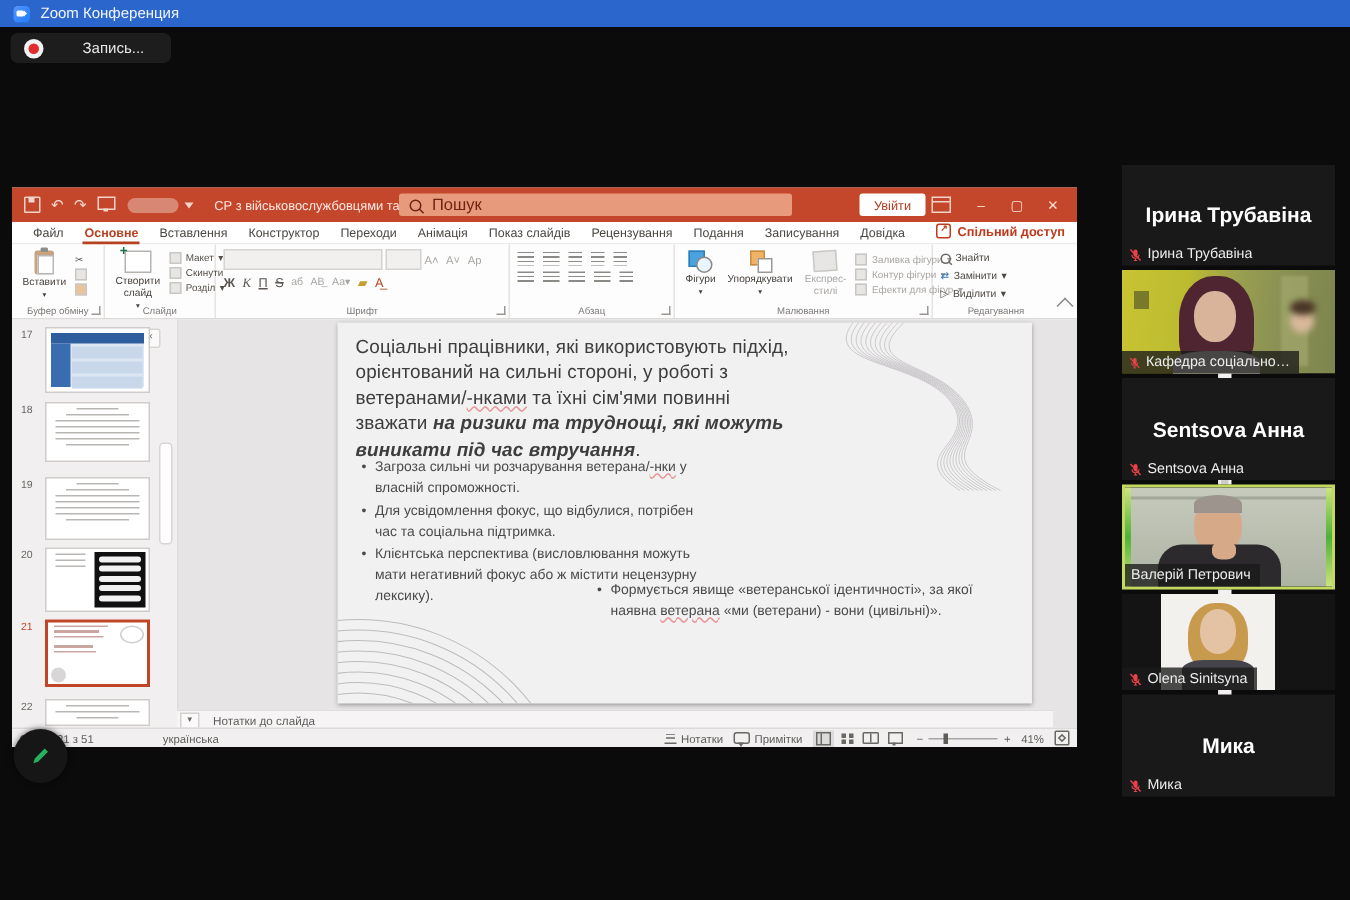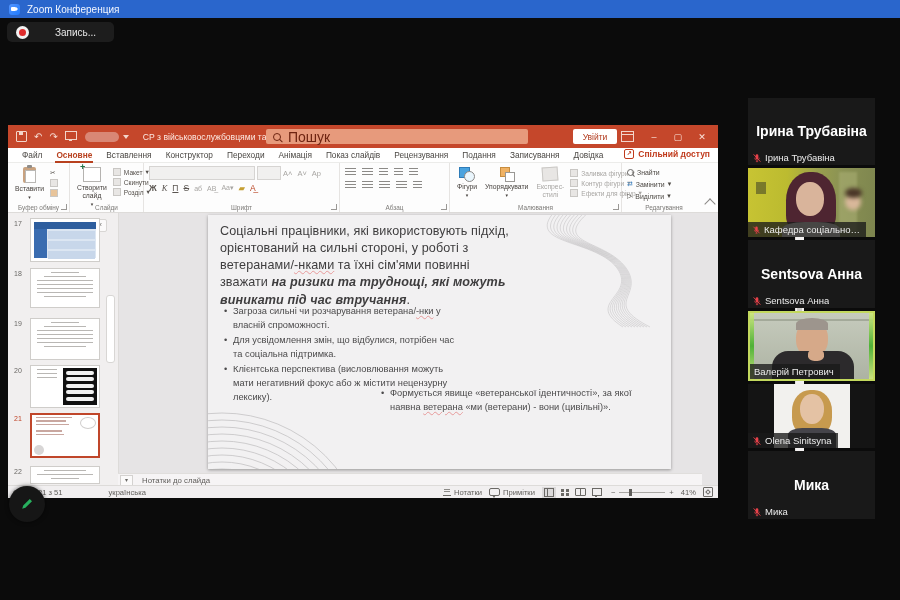--- a/index.html
+++ b/index.html
@@ -28,21 +28,21 @@
   .floppy:before{content:"";position:absolute;left:2px;top:0;width:4px;height:3px;background:#f3d5ca;}
   .monitor-ico{width:10px;height:7px;border:1px solid #f3d5ca;position:relative;margin-top:-2px;}
   .monitor-ico:after{content:"";position:absolute;left:3px;top:7px;width:3px;height:2px;background:#f3d5ca;}
   .autosave{width:34px;height:10px;border-radius:5px;background:rgba(255,255,255,.35);margin-left:8px;}
   .caret-w{width:0;height:0;border-left:3px solid transparent;border-right:3px solid transparent;border-top:4px solid #f3d5ca;margin-left:4px;}
   .ptitle-text{font-size:8.6px;color:#fde9e2;margin-left:14px;white-space:nowrap;}
   .psearch{position:absolute;left:258px;top:4px;width:262px;height:15px;background:#e79a7c;border-radius:2px;
     display:flex;align-items:center;gap:5px;padding-left:7px;box-sizing:border-box;}
   .mag{width:6px;height:6px;border:1.2px solid #6e2411;border-radius:50%;position:relative;}
   .mag:after{content:"";position:absolute;left:5px;top:6px;width:3.5px;height:1.2px;background:#6e2411;transform:rotate(45deg);}
-  .psearch input{background:transparent;border:none;outline:none;font-size:14px;color:#5e1f0e;width:180px;font-family:"Liberation Sans",sans-serif;}
+  .psearch input{background:transparent;border:none;outline:none;font-size:11px;color:#5e1f0e;width:180px;font-family:"Liberation Sans",sans-serif;}
   .psearch input::placeholder{color:#6e2411;opacity:1;}
   .signin{position:absolute;left:565px;top:4px;width:44px;height:15px;background:#fff;border-radius:2px;color:#b23a1d;
     font-size:8.5px;display:flex;align-items:center;justify-content:center;}
   .winctl{position:absolute;right:4px;top:0;height:23px;display:flex;align-items:center;gap:0;color:#fbe3da;}
   .winctl span{width:24px;text-align:center;font-size:9px;}
   .ribbon-ico{width:11px;height:9px;border:1px solid #f3d5ca;position:relative;margin-right:8px;}
   .ribbon-ico:before{content:"";position:absolute;left:0;top:2px;width:100%;height:1px;background:#f3d5ca;}
   
   .ptabs{position:absolute;left:0;top:23px;width:100%;height:15px;background:#fff;display:flex;align-items:center;
     padding-left:7px;box-sizing:border-box;border-bottom:1px solid #ececea;}
@@ -94,21 +94,21 @@
   .collapse{align-self:flex-end;margin:0 4px 4px auto;width:7px;height:7px;border-left:1.4px solid #8a8886;border-top:1.4px solid #8a8886;transform:rotate(45deg);}
   
   .pmain{position:absolute;left:0;top:88px;width:100%;height:272px;background:#e6e4e5;}
   .thumbs{position:absolute;left:0;top:0;width:110px;height:272px;background:#f1efef;border-right:1px solid #dddbd9;}
   .thumb-num{position:absolute;left:6px;font-size:7px;color:#6a6865;}
   .thumb{position:absolute;left:22px;width:70px;background:#fff;border:1px solid #cfcdca;box-sizing:border-box;overflow:hidden;}
   .thumb.sel{border:2px solid #c0462a;}
   .tscroll{position:absolute;right:3px;top:82px;width:7px;height:66px;background:#fff;border:1px solid #d8d6d4;border-radius:3px;}
   .tcollapse{position:absolute;right:11px;top:6px;width:12px;height:11px;background:#fbfafa;border:1px solid #d8d6d4;color:#6a6865;
     font-size:7px;text-align:center;line-height:10px;border-radius:2px;}
-  .canvas{position:absolute;left:93px;top:0;width:584px;height:260px;padding-left:48px;}
+  .canvas{position:absolute;left:110px;top:0;width:584px;height:260px;padding-left:48px;}
   .slide{position:absolute;left:107px;top:2px;width:463px;height:254px;background:#f2f1f2;box-shadow:0 1px 3px rgba(0,0,0,.35);overflow:hidden;}
   .vscroll{position:absolute;left:694px;top:0;width:8px;height:260px;background:#f3f1f1;border-left:1px solid #e0dedc;}
   .vthumb{position:absolute;left:1px;top:88px;width:5px;height:62px;background:#cdcbc9;border-radius:2px;}
   .varr{position:absolute;left:1px;width:6px;text-align:center;font-size:5px;color:#8a8886;}
   .notes{position:absolute;left:110px;top:260px;width:584px;height:12px;background:#f6f4f5;border-top:1px solid #e0dedc;
     display:flex;align-items:center;}
   .notes-split{width:11px;height:9px;border:1px solid #d4d2d0;background:#fbfafa;color:#6a6865;font-size:6px;text-align:center;line-height:8px;margin-left:2px;}
   .notes-text{font-size:7.8px;color:#5f5d5a;margin-left:9px;}
   
   .stitle{position:absolute;left:12px;top:8px;width:292px;font-size:12.6px;line-height:1.36;color:#3e3d3e;letter-spacing:.1px;}
@@ -157,21 +157,21 @@
   .tt-lines i{display:block;height:1.5px;background:#b9b7b4;margin:2.5px 6px 0;}
   .tt-lines i.w40{width:40%;margin-left:30%;}
   .tt-lines i.w70{width:62%;margin-left:19%;}
   .tt-banners{position:absolute;right:2px;top:2px;bottom:2px;width:34px;background:#111;}
   .tt-banners i{display:block;height:4px;background:#f2f2f2;border-radius:2px;margin:2.5px 3px 0;}
   .tt-cur-line{display:block;height:1.4px;background:#c9a7a0;margin:2px 4px 0;width:55%;}
   .tt-blob{position:absolute;left:2px;bottom:1px;width:10px;height:10px;border-radius:50%;background:#d8d6d6;}
   .tt-wave{position:absolute;right:2px;top:2px;width:14px;height:10px;border-radius:50%;border:1px solid #d0cecd;}
   
   .participants{position:absolute;left:748px;top:98px;width:127px;}
-  .tile{position:absolute;left:0;width:127px;background:#191919;overflow:hidden;box-sizing:border-box;}
+  .tile{position:absolute;left:0;width:142px;background:#191919;overflow:hidden;box-sizing:border-box;margin-top:12px;}
   .tile.active{border:2px solid #c3d95e;}
   .bigname{position:absolute;left:0;right:0;top:38%;text-align:center;color:#fff;font-weight:bold;font-size:14px;}
   .plabel{position:absolute;left:0;bottom:0;background:rgba(26,26,26,.78);display:flex;align-items:center;gap:3px;
     padding:2px 6px 2px 4px;max-width:118px;box-sizing:border-box;}
   .plabel span{color:#ececec;font-size:9.5px;white-space:nowrap;overflow:hidden;text-overflow:ellipsis;}
   .scene{position:absolute;inset:0;}
   .gstrip{position:absolute;top:0;bottom:0;width:4px;background:linear-gradient(#cfe87a,#43b02a,#cfe87a);opacity:.9;}
   
   .abs{position:absolute;}
 </style>
@@ -449,21 +449,21 @@
               <circle cx="14" cy="152" r="111" fill="none" stroke="#bdbbbd" stroke-width="0.7"></circle>
               <circle cx="14" cy="152" r="118" fill="none" stroke="#bdbbbd" stroke-width="0.7"></circle>
               <circle cx="14" cy="152" r="125" fill="none" stroke="#bdbbbd" stroke-width="0.7"></circle>
               <circle cx="14" cy="152" r="132" fill="none" stroke="#bdbbbd" stroke-width="0.7"></circle>
               <circle cx="14" cy="152" r="139" fill="none" stroke="#bdbbbd" stroke-width="0.7"></circle>
               <circle cx="14" cy="152" r="146" fill="none" stroke="#bdbbbd" stroke-width="0.7"></circle>
             </svg>
           <div class="stitle"><span>Соціальні працівники, які використовують підхід, орієнтований на сильні стороні, у роботі з ветеранами/</span><span class="sq">-нками</span><span> та їхні сім'ями повинні зважати </span><span class="em">на ризики та труднощі, які можуть виникати під час втручання</span><span>.</span></div>
           <div class="sbullets left">
               <div class="sb"><span>Загроза сильні чи розчарування ветерана/</span><span class="sq">-нки</span><span> у власній спроможності.</span></div>
-              <div class="sb"><span>Для усвідомлення змін, що відбулися, потрібен час та соціальна підтримка.</span></div>
+              <div class="sb"><span>Для усвідомлення фокус, що відбулися, потрібен час та соціальна підтримка.</span></div>
               <div class="sb"><span>Клієнтська перспектива (висловлювання можуть мати негативний фокус або ж містити нецензурну лексику).</span></div>
             </div>
           <div class="sbullets right">
               <div class="sb"><span>Формується явище «ветеранської ідентичності», за якої наявна </span><span class="sq">ветерана</span><span> «ми (ветерани) - вони (цивільні)».</span></div>
             </div>
         </div>
         <div class="vscroll">
           <div class="varr" style="top:1px">▲</div>
           <div class="vthumb"></div>
           <div class="varr" style="bottom:1px">▼</div>

